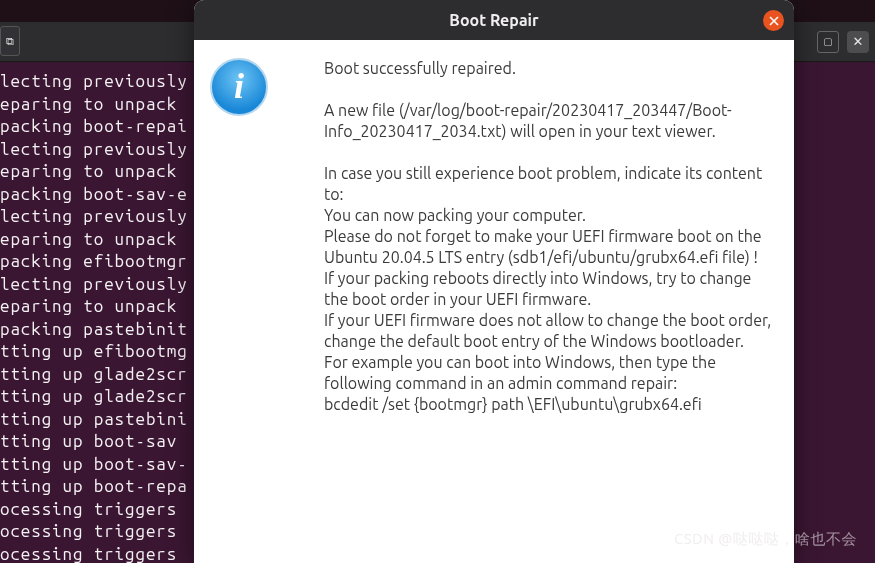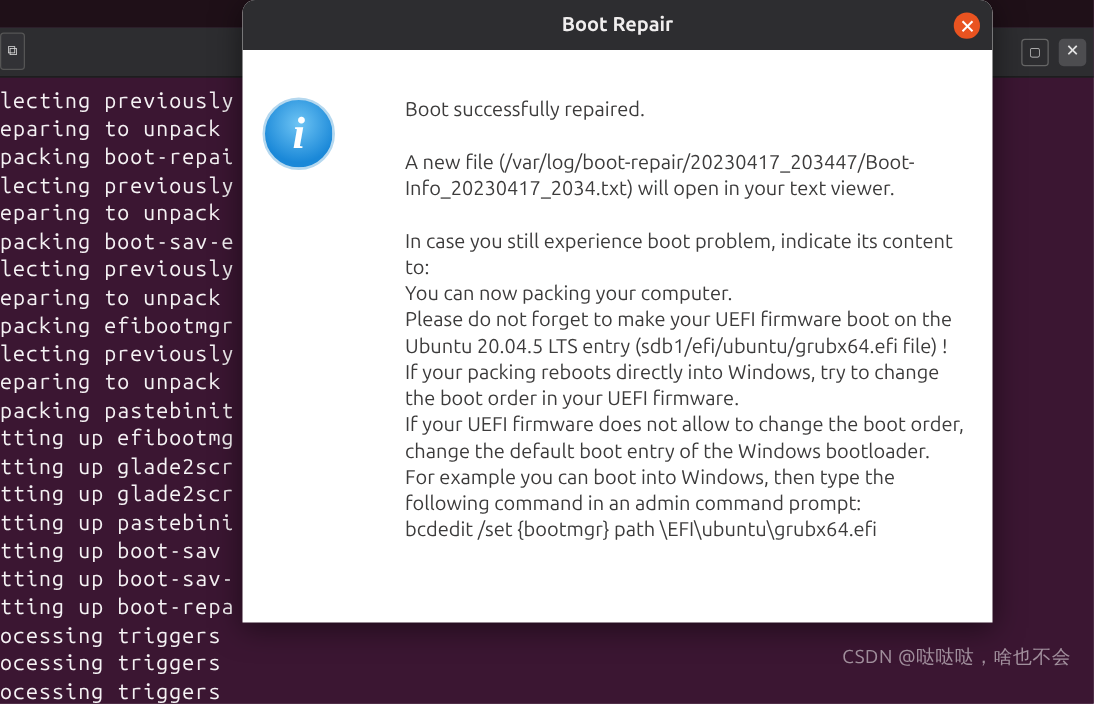--- a/index.html
+++ b/index.html
@@ -52,26 +52,26 @@
     position:absolute; left:0; top:70px;
     font-family:"Ubuntu Mono","DejaVu Sans Mono",monospace;
     font-size:17px; line-height:22.5px;
     color:#f5f2f4;
     white-space:pre;
     letter-spacing:0.9px;
   }
   
   .dialog {
     position:absolute; left:194px; top:0;
-    width:600px; height:498px;
+    width:600px; height:563px;
     background:#fff;
     border-radius:10px 10px 0 0;
     overflow:hidden;
     box-shadow:0 4px 24px rgba(0,0,0,0.5);
-    display:flex; flex-direction:column;gap:20px;
+    display:flex; flex-direction:column;
   }
   .dlg-header {
     height:40px;
     background:#2d2d30;
     display:flex; align-items:center; justify-content:center;
     position:relative;
   }
   .dlg-title {
     color:#f0eeee; font-weight:600; font-size:16px;
   }
@@ -108,21 +108,21 @@
     flex:1;
     color:#3c3b3b;
     font-size:16px;
     line-height:21px;
     margin-left:36px;
   }
   .dlg-msg p { margin-bottom:21px; }
   .dlg-msg p.tight { margin-bottom:0; }
   
   .watermark {
-    position:absolute; right:18px; bottom:28px;
+    position:absolute; right:18px; bottom:14px;
     color:rgba(230,225,228,0.6);
     font-size:15px;
     letter-spacing:0.5px;
   }
 </style>
 </head>
 <body>
 
 <div class="terminal-wrap">
   <div class="terminal-topbar"></div>
@@ -178,19 +178,19 @@
       </div>
     </div>
     <div class="dlg-msg">
       <p>Boot successfully repaired.</p>
       <p>A new file (/var/log/boot-repair/20230417_203447/Boot-Info_20230417_2034.txt) will open in your text viewer.</p>
       <p class="tight">In case you still experience boot problem, indicate its content to:</p>
       <p class="tight">You can now packing your computer.</p>
       <p class="tight">Please do not forget to make your UEFI firmware boot on the Ubuntu 20.04.5 LTS entry (sdb1/efi/ubuntu/grubx64.efi file) !</p>
       <p class="tight">If your packing reboots directly into Windows, try to change the boot order in your UEFI firmware.</p>
       <p class="tight">If your UEFI firmware does not allow to change the boot order, change the default boot entry of the Windows bootloader.</p>
-      <p class="tight">For example you can boot into Windows, then type the following command in an admin command prompt:</p>
+      <p class="tight">For example you can boot into Windows, then type the following command in an admin command repair:</p>
       <p class="tight">bcdedit /set {bootmgr} path \EFI\ubuntu\grubx64.efi</p>
     </div>
   </div>
 </div>
 
 <div class="watermark">CSDN @哒哒哒，啥也不会</div>
 
 </body></html>

